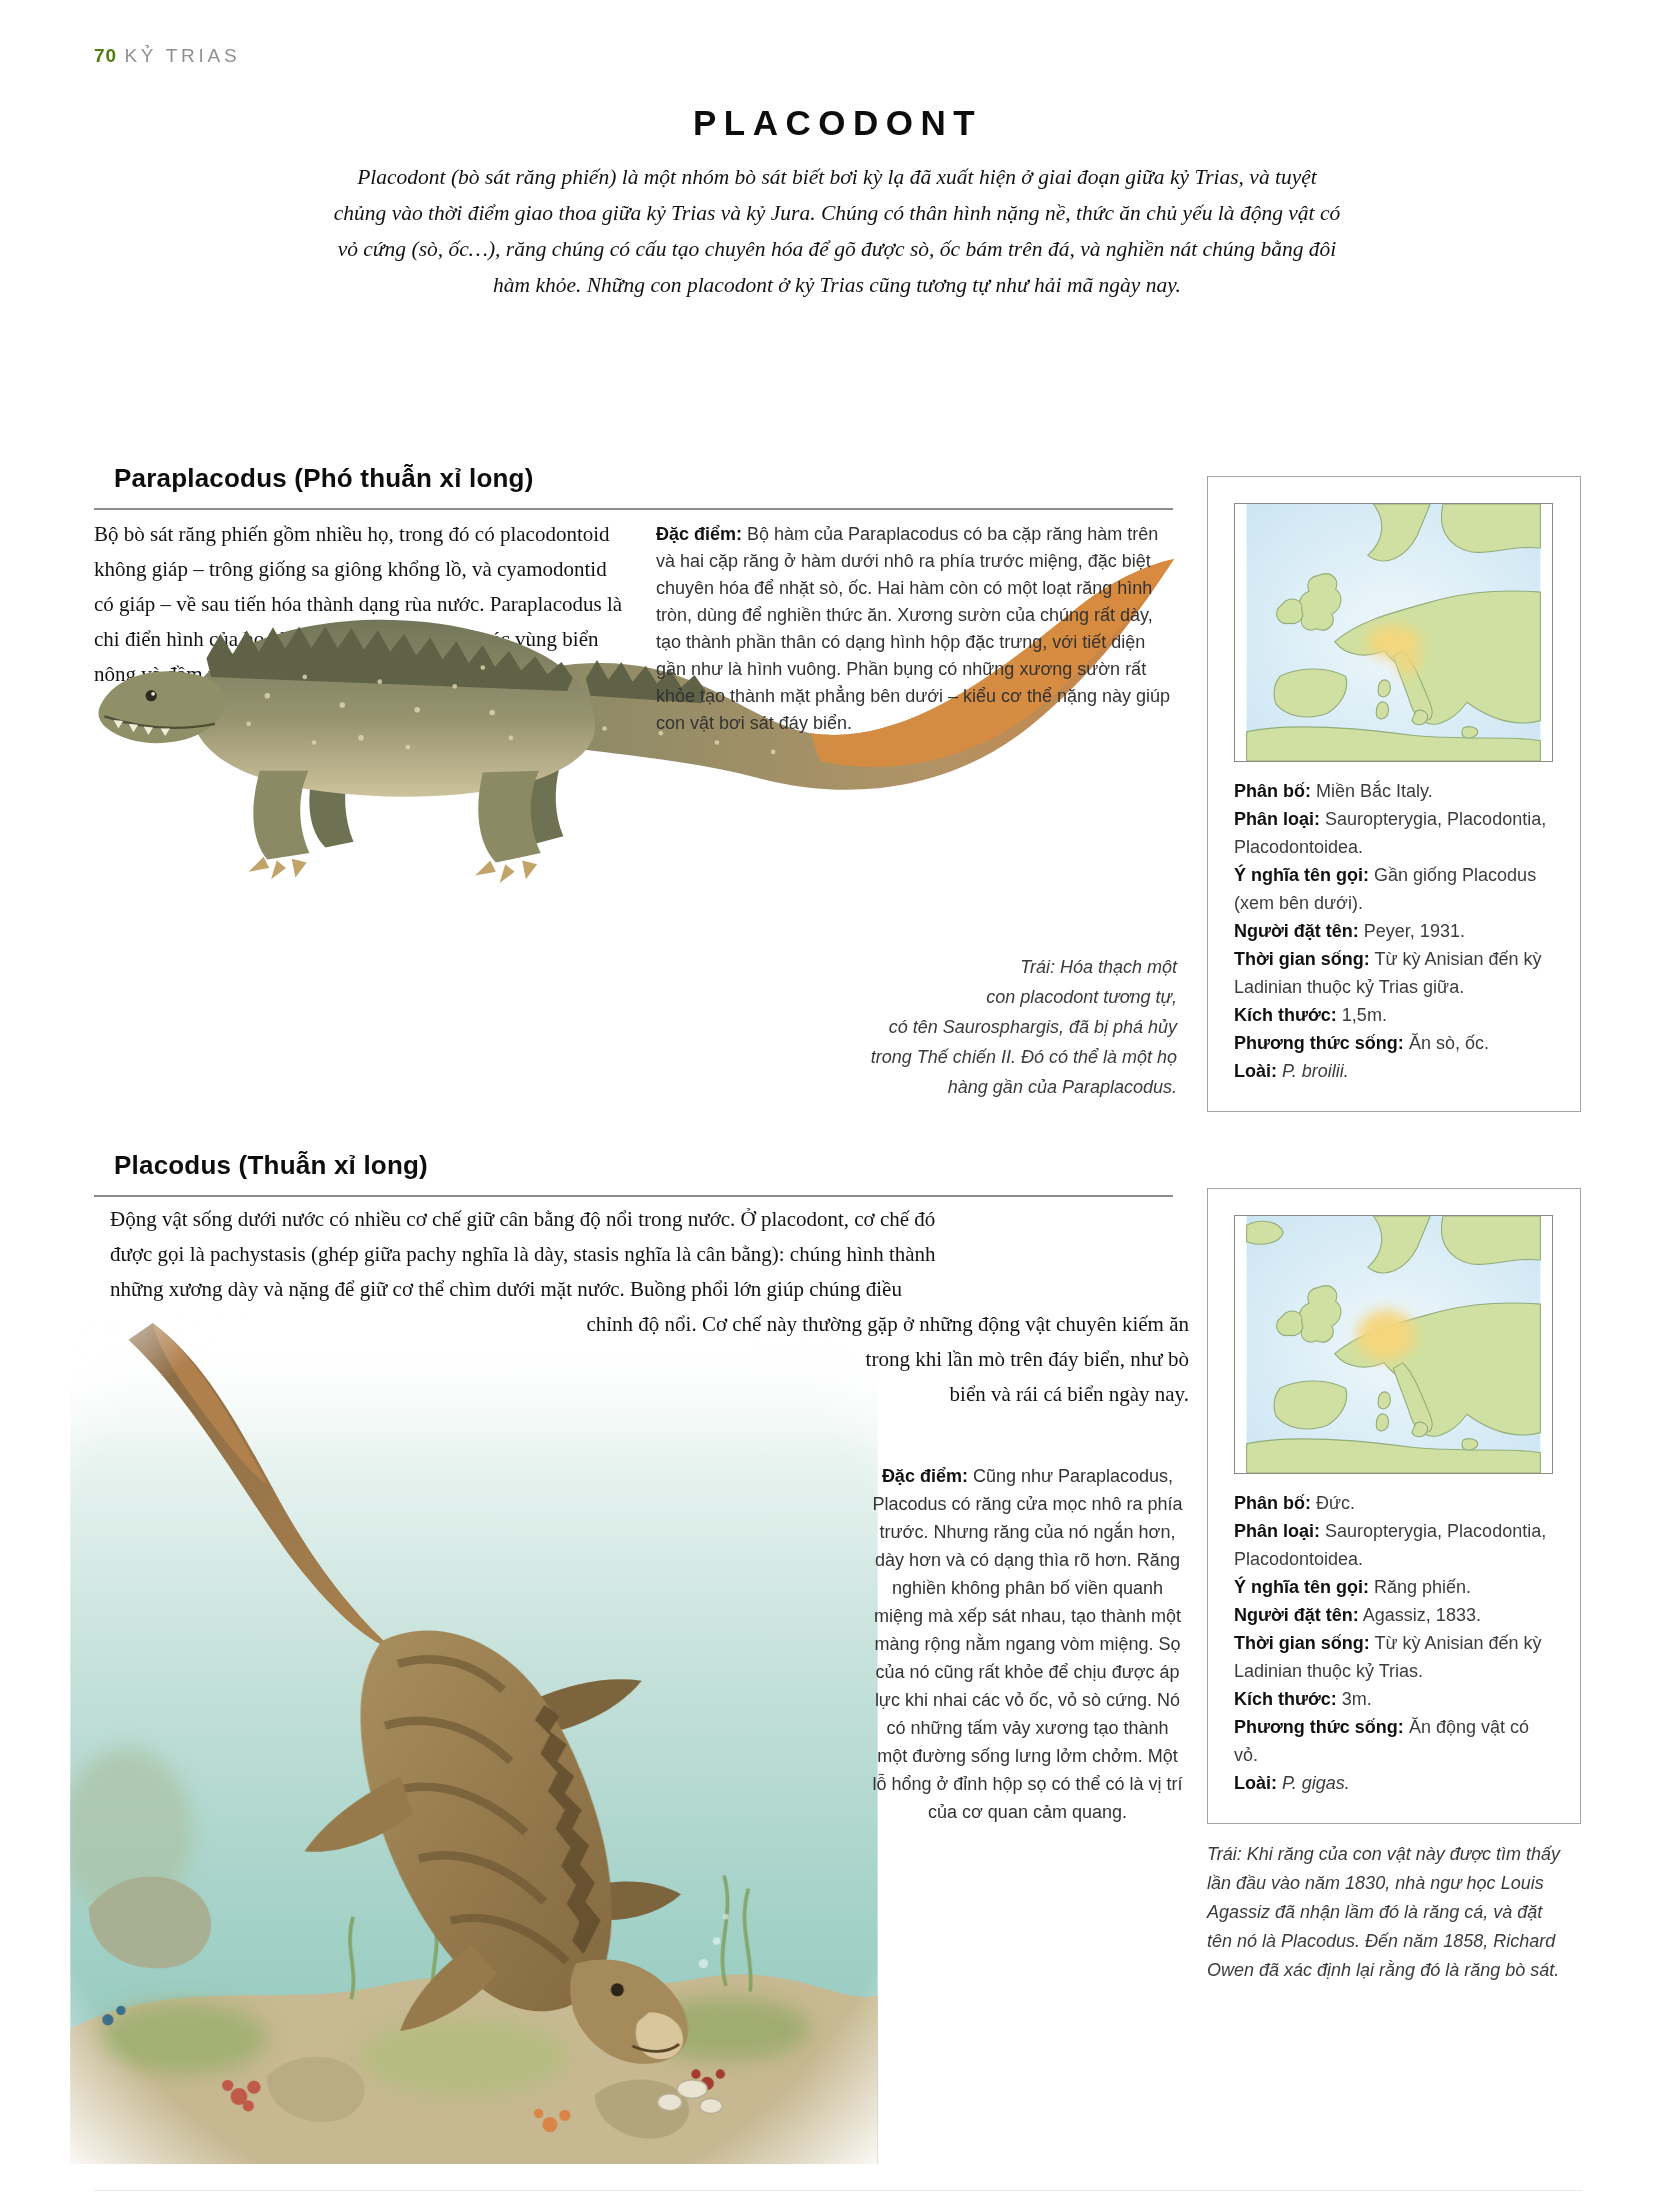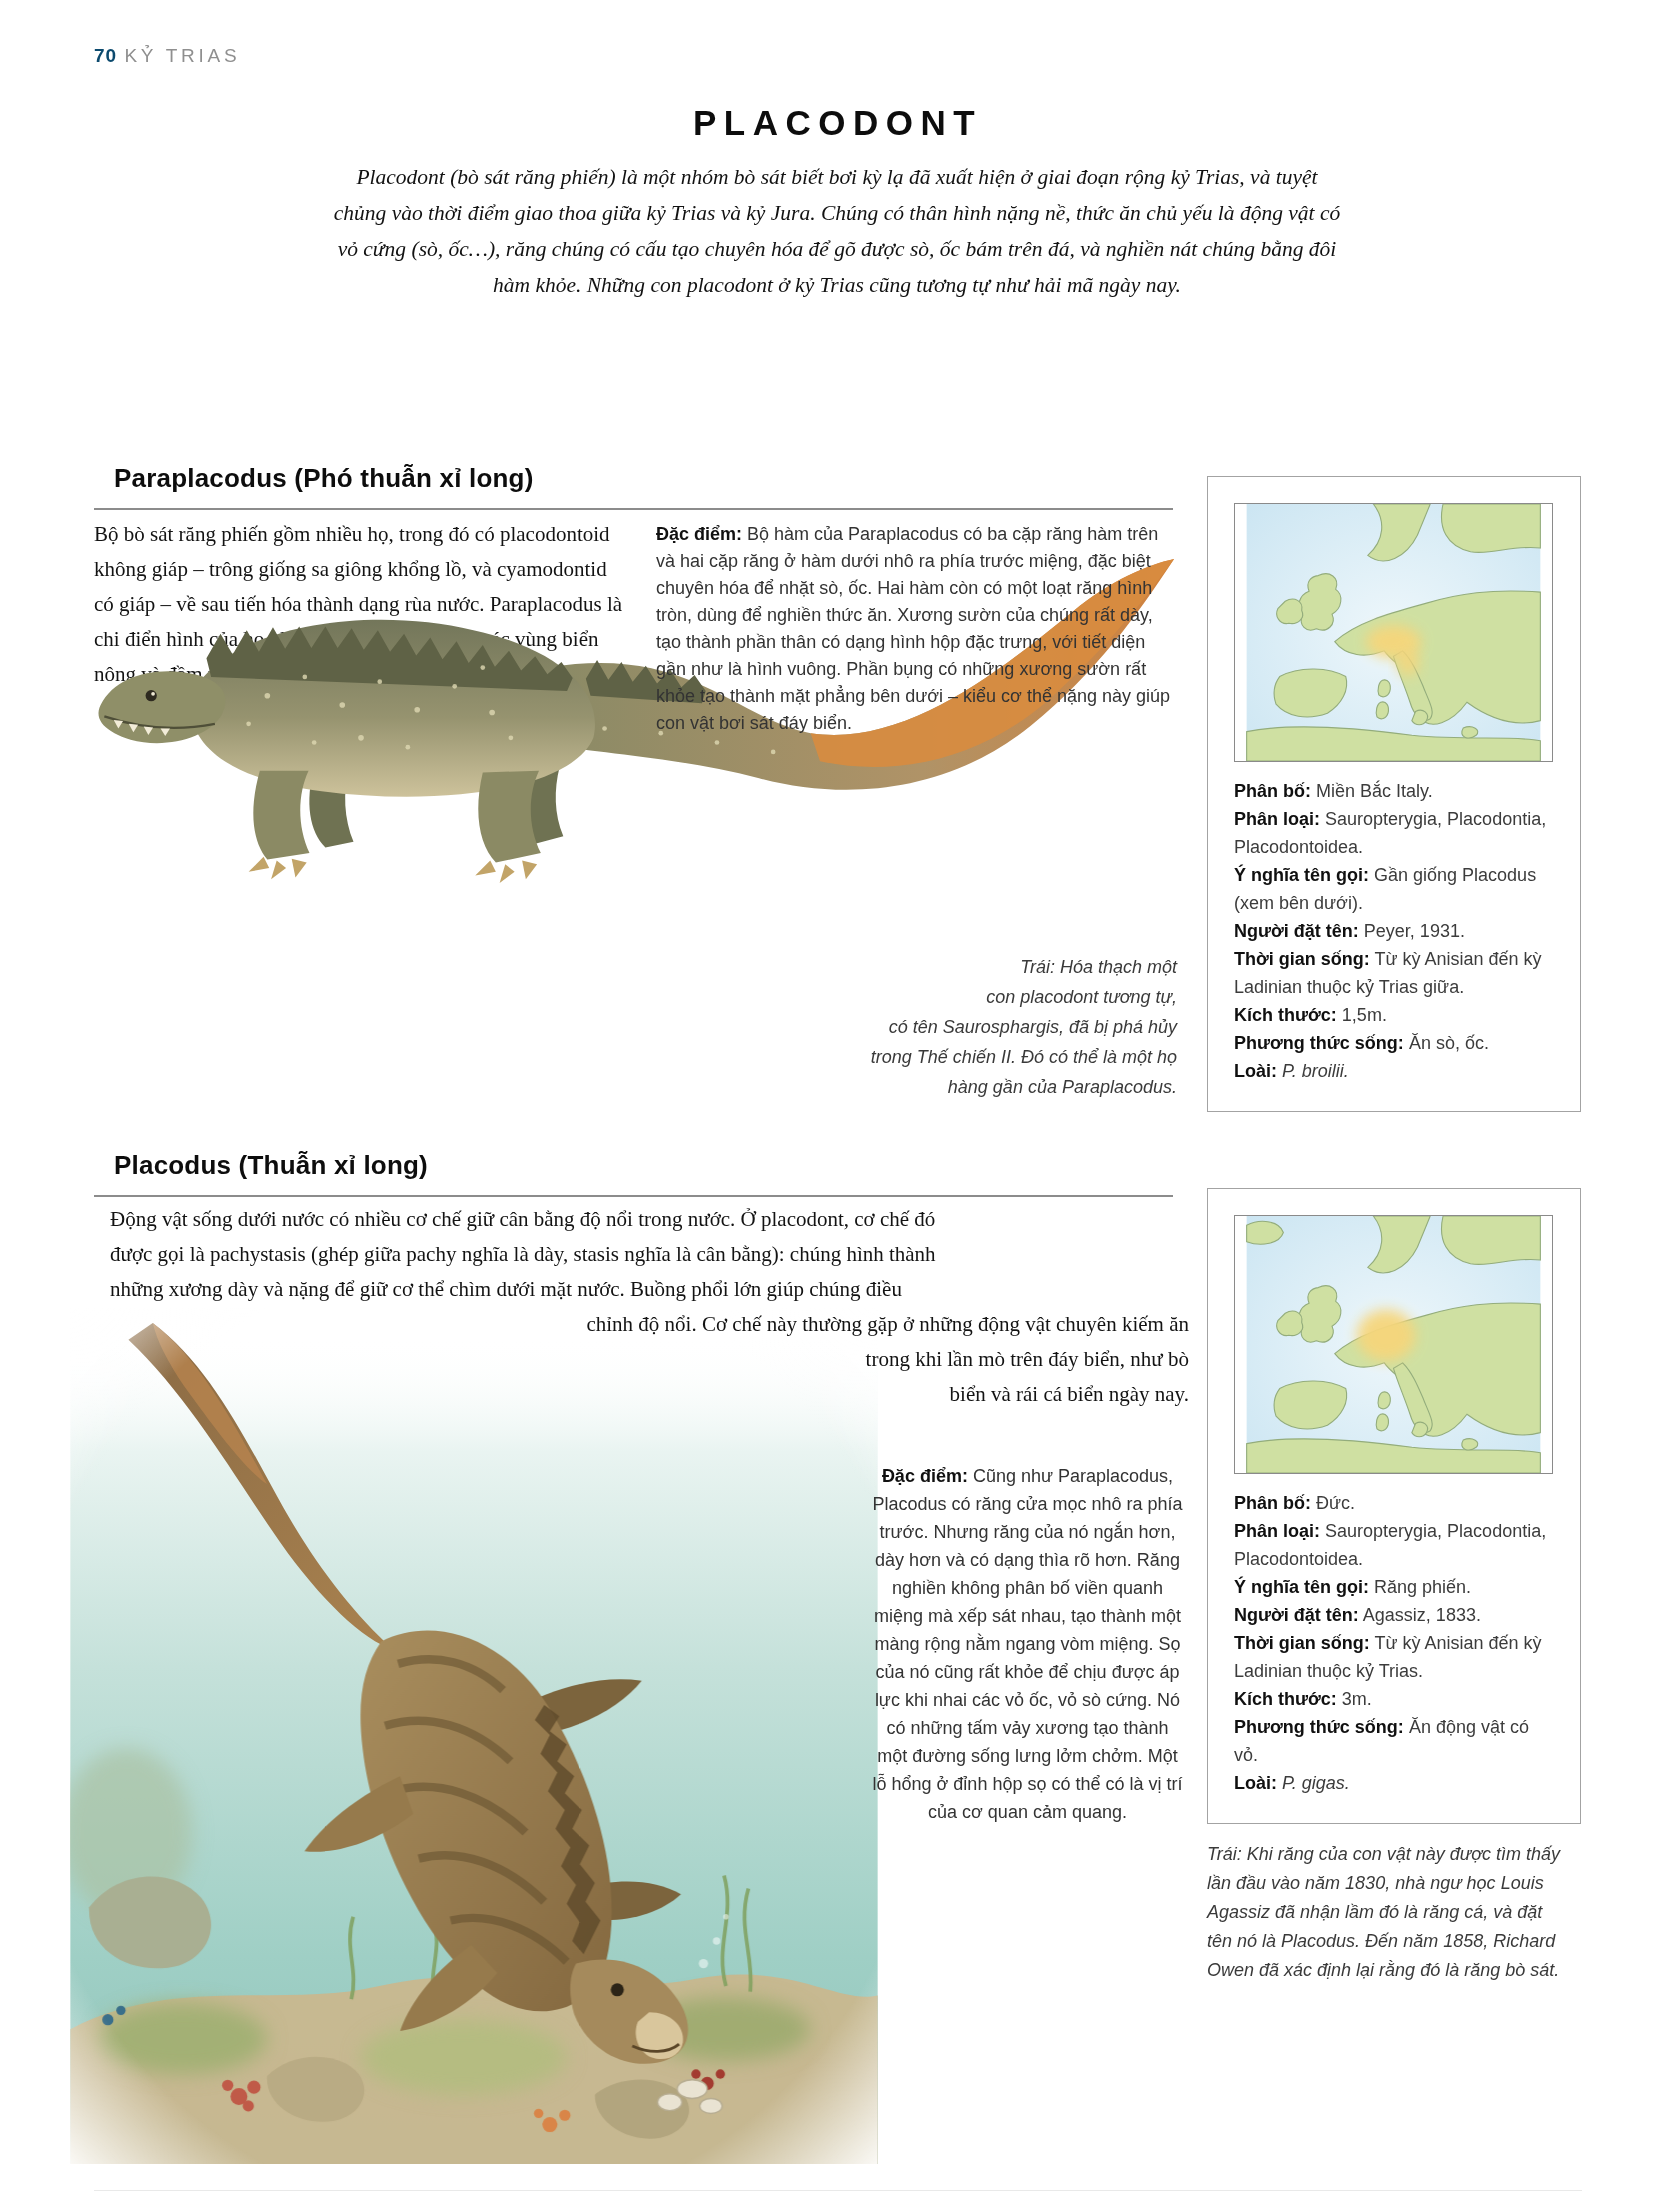--- a/index.html
+++ b/index.html
@@ -2,21 +2,21 @@
 <html lang="vi" style="font-size:15px"><head>
 <meta charset="utf-8">
 <style>
   html,body{margin:0;padding:0;background:#ffffff;}
   .page{position:relative;width:1675px;height:2206px;background:#fff;overflow:hidden;
         font-family:"Liberation Sans",sans-serif;color:#111;}
   .abs{position:absolute;}
 
   
   .pg-head{left:94px;top:45px;font-size:19px;letter-spacing:0.9px;}
-  .pg-num{font-weight:bold;color:#0c4a6e;margin-top:36px;}
+  .pg-num{font-weight:bold;color:#4d7c0f;margin-top:36px;}
   .pg-label{color:#8f8f8f;letter-spacing:3.7px;font-weight:500;margin-left:7.5px;}
 
   
   .title{left:0;top:103px;width:1675px;text-align:center;font-size:35px;font-weight:700;
          letter-spacing:7.5px;color:#0d0d0d;}
   .intro{left:112px;top:159px;width:1450px;text-align:center;
          font-family:"Liberation Serif",serif;font-style:italic;font-size:21.5px;
          line-height:36px;color:#121212;}
 
   
@@ -59,21 +59,21 @@
 <body>
 
 <div class="page">
 
   <div class="abs pg-head">
     <span class="pg-num">70</span><span class="pg-label">KỶ TRIAS</span>
   </div>
 
   <div class="abs title">PLACODONT</div>
   <div class="abs intro">
-    <div>Placodont (bò sát răng phiến) là một nhóm bò sát biết bơi kỳ lạ đã xuất hiện ở giai đoạn rộng kỷ Trias, và tuyệt</div>
+    <div>Placodont (bò sát răng phiến) là một nhóm bò sát biết bơi kỳ lạ đã xuất hiện ở giai đoạn giữa kỷ Trias, và tuyệt</div>
     <div>chủng vào thời điểm giao thoa giữa kỷ Trias và kỷ Jura. Chúng có thân hình nặng nề, thức ăn chủ yếu là động vật có</div>
     <div>vỏ cứng (sò, ốc…), răng chúng có cấu tạo chuyên hóa để gõ được sò, ốc bám trên đá, và nghiền nát chúng bằng đôi</div>
     <div>hàm khỏe. Những con placodont ở kỷ Trias cũng tương tự như hải mã ngày nay.</div>
   </div>
 
   <div class="abs sec-h h1">Paraplacodus (Phó thuẫn xỉ long)</div>
   <div class="abs rule r1"></div>
 
   <div class="abs serif col-left">Bộ bò sát răng phiến gồm nhiều họ, trong đó có placodontoid không giáp – trông giống sa giông khổng lồ, và cyamodontid có giáp – về sau tiến hóa thành dạng rùa nước. Paraplacodus là chi điển hình của họ placodontoid. Nó sống ở các vùng biển nông và đầm phá ven biển Tethys, và ăn sò, ốc sống ở đó.</div>
 

